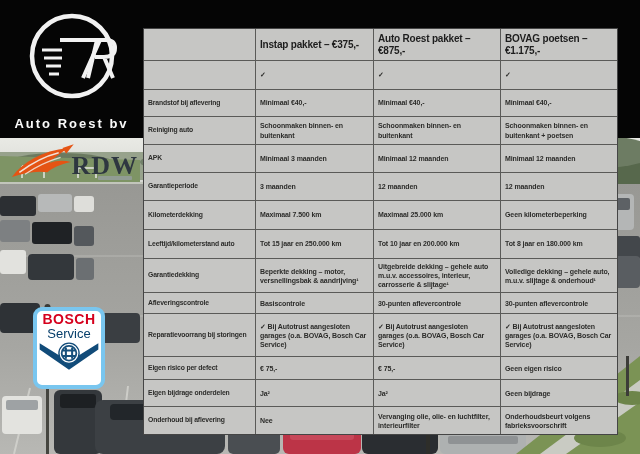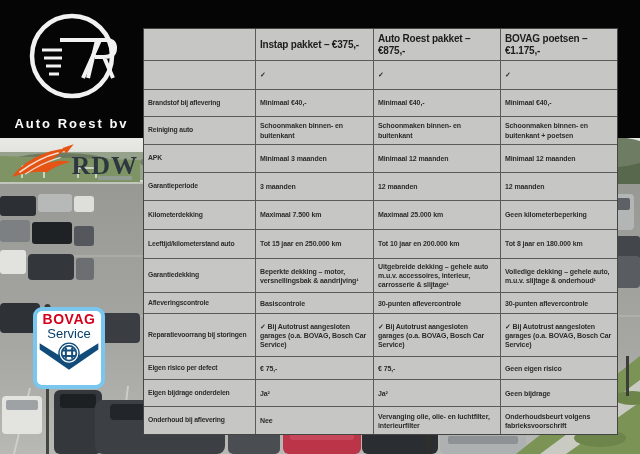--- a/index.html
+++ b/index.html
@@ -167,21 +167,21 @@
       <polygon points="56,5 68,1 60,11" fill="#e55414"></polygon>
       <path d="M10,31 C22,22 36,14 52,10" stroke="#f3f1ec" stroke-width="1.6" fill="none" opacity="0.9"></path>
       <path d="M16,33 C28,25 40,19 54,15" stroke="#f3f1ec" stroke-width="1.2" fill="none" opacity="0.8"></path>
     </svg>
     <span class="rdw-text">RDW</span>
     <span class="rdw-sub"></span>
   </div>
 
 
   <div class="bosch">
-    <div class="bosch-line1">BOVAG</div>
+    <div class="bosch-line1">BOSCH</div>
     <div class="bosch-line2">Service</div>
     <svg width="66" height="30" viewBox="0 0 72 32">
       <polygon points="4,2 36,22 68,2 68,9 36,31 4,9" fill="#114b79"></polygon>
       <circle cx="36" cy="13" r="11" fill="#ffffff" stroke="#114b79" stroke-width="1.5"></circle>
       <circle cx="36" cy="13" r="8" fill="none" stroke="#17507c" stroke-width="2"></circle>
       <path d="M28.5,10 h15 M28.5,16 h15" stroke="#17507c" stroke-width="2"></path>
       <rect x="31.5" y="7" width="2.2" height="12" fill="#17507c"></rect>
       <rect x="38.3" y="7" width="2.2" height="12" fill="#17507c"></rect>
     </svg>
   </div>

